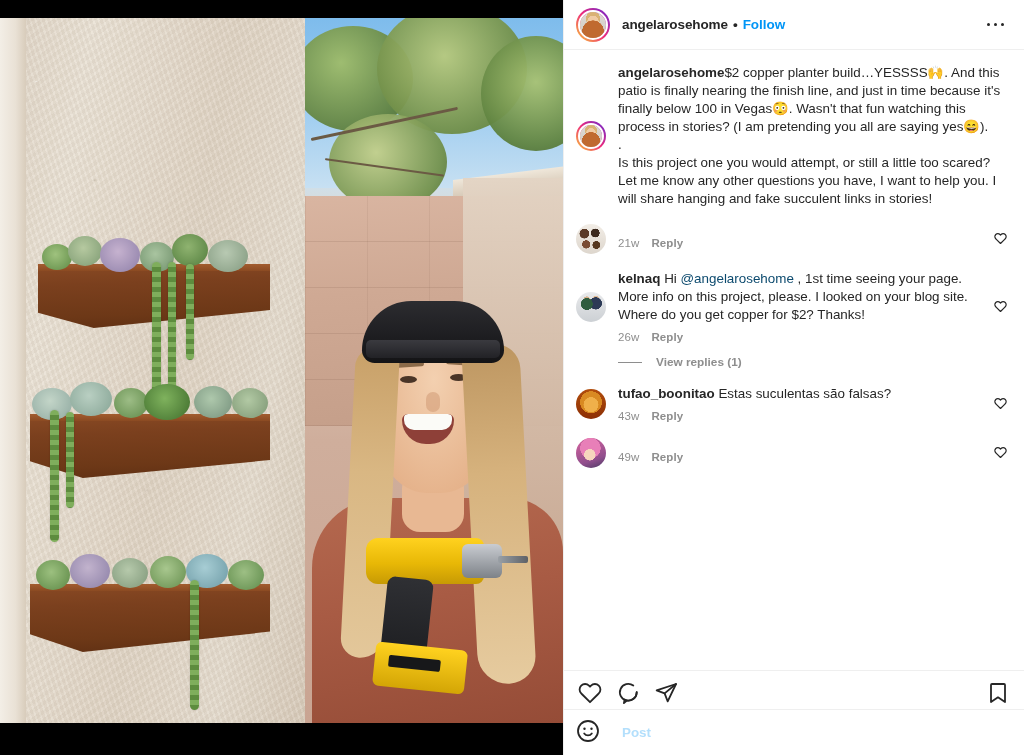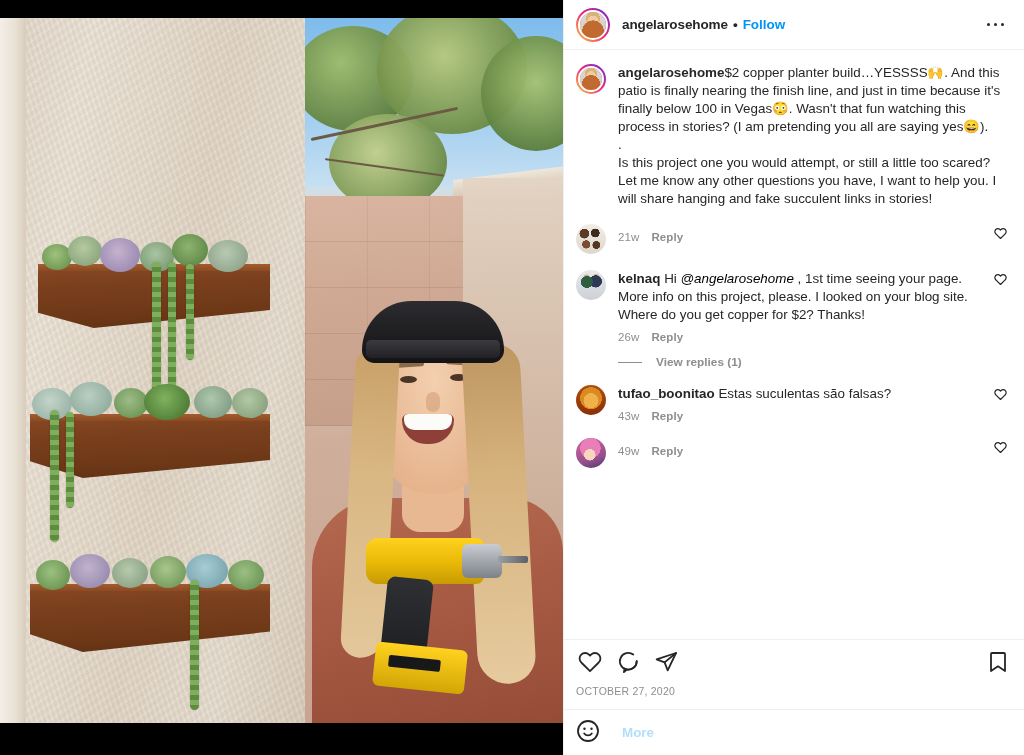--- a/index.html
+++ b/index.html
@@ -235,21 +235,21 @@
   .hspace{ flex:1; }
   .more-dots{
     display:flex; gap:3.5px; align-items:center; cursor:pointer; padding:6px;
   }
   .more-dots i{ width:3.5px; height:3.5px; border-radius:50%; background:#262626; display:block; }
 
   
   .comments{
     flex:1 1 auto; overflow:hidden; padding:14px 14px 8px 12px;
   }
-  .c-row{ display:flex; margin-bottom:16px; }
+  .c-row{ display:flex; margin-bottom:16px;align-items:center; }
   .c-av{ flex:0 0 30px; margin-right:12px; }
   .av-circ{
     width:30px; height:30px; border-radius:50%; overflow:hidden; background:#e8e8e8;
   }
   .av-family{
     width:100%;height:100%;
     background:
       radial-gradient(circle at 28% 32%, #5b3a28 0 16%, transparent 17%),
       radial-gradient(circle at 64% 30%, #3d2a1e 0 15%, transparent 16%),
       radial-gradient(circle at 34% 68%, #7a4c34 0 14%, transparent 15%),
@@ -277,21 +277,21 @@
     background:
       radial-gradient(circle at 46% 56%, #f6d6bd 0 24%, transparent 25%),
       radial-gradient(circle at 48% 34%, #e87fb8 0 40%, transparent 41%),
       linear-gradient(160deg,#d9639f,#8f4e8c 70%,#4a3a63);
   }
   .c-body{ flex:1 1 auto; min-width:0; padding-right:6px; }
   .c-text{
     font-size:13.4px; line-height:18px; color:#262626; word-wrap:break-word;
   }
   .c-user{ font-weight:600; color:#262626; }
-  .mention{ color:#000000;font-style:italic; }
+  .mention{ color:#0c4a6e; }
   .c-meta{
     margin-top:7px; display:flex; align-items:center; gap:12px;
     font-size:11.5px; color:#8e8e8e; letter-spacing:.1px;
   }
   .c-meta .reply{ font-weight:600; cursor:pointer; }
   .c-like{
     flex:0 0 16px; padding-top:2px; cursor:pointer;
   }
   .view-replies{
     display:flex; align-items:center; gap:14px; margin:-4px 0 16px 42px;
@@ -575,29 +575,28 @@
               <path d="M10.6 12.4 22 3"></path>
             </svg>
         </span>
         <span class="hspace"></span>
         <span class="ic" style="margin-right:0;">
           <svg width="24" height="24" viewBox="0 0 24 24" fill="none" stroke="#262626" stroke-width="1.8" stroke-linecap="round" stroke-linejoin="round">
               <path d="M19 21 12 16.3 5 21V4a1 1 0 0 1 1-1h12a1 1 0 0 1 1 1z"></path>
             </svg>
         </span>
       </div>
-      <div class="date">OCTOBER 27, 2020</div>
     </div>
 
     <div class="addbar">
       <span class="emoji-btn">
         <svg width="24" height="24" viewBox="0 0 24 24" fill="none" stroke="#262626" stroke-width="1.8">
             <circle cx="12" cy="12" r="10"></circle>
             <circle cx="8.5" cy="9.8" r="1.2" fill="#262626" stroke="none"></circle>
             <circle cx="15.5" cy="9.8" r="1.2" fill="#262626" stroke="none"></circle>
             <path d="M8.2 14.4a4.6 4.6 0 0 0 7.6 0" stroke-linecap="round"></path>
           </svg>
       </span>
-      <span class="post-btn">More</span>
+      <span class="post-btn">Post</span>
     </div>
 
   </div>
 </div>
 
 </body></html>

